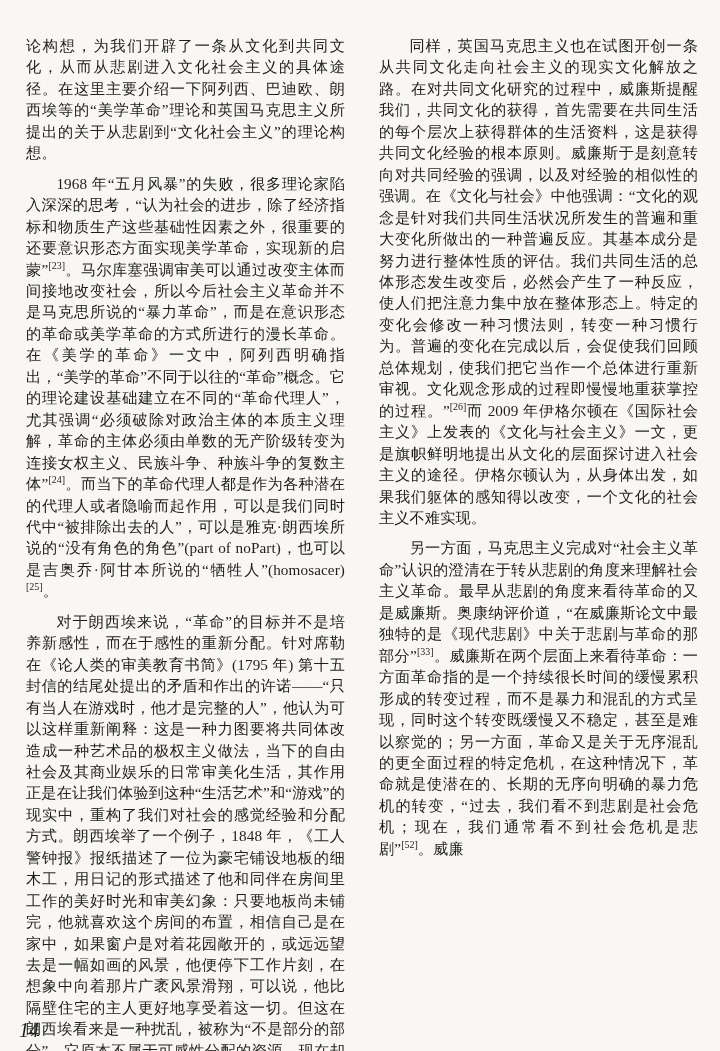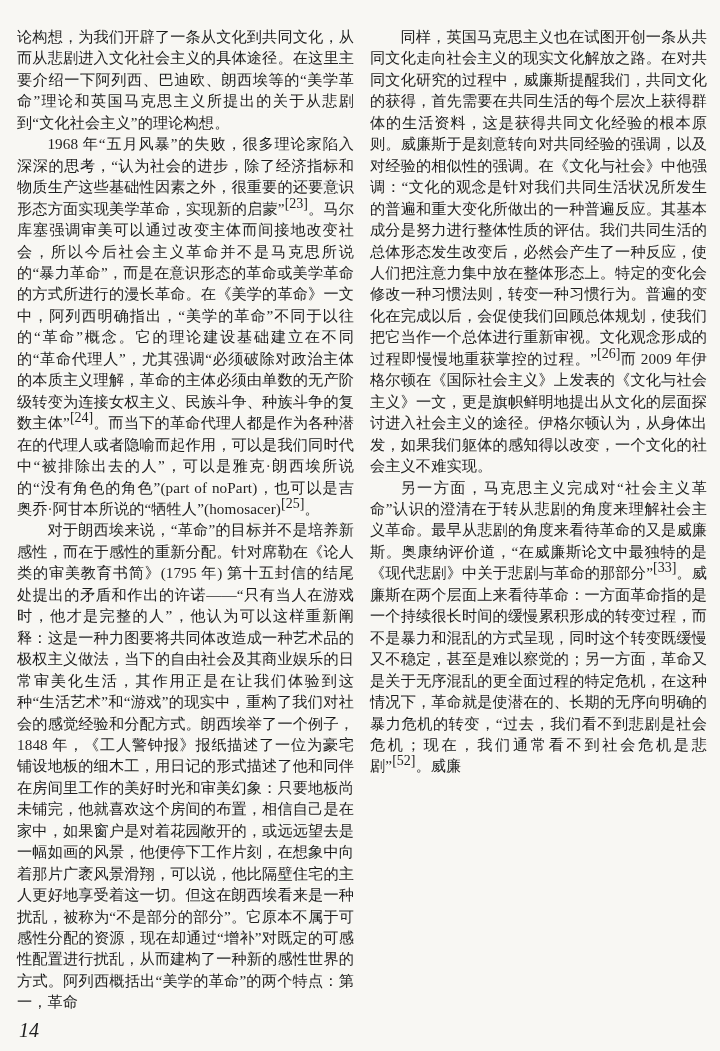--- a/index.html
+++ b/index.html
@@ -22,24 +22,24 @@
     display: flex;
     gap: 16px;
   }
   .col {
     width: 337px;
     font-size: 15.2px;
     line-height: 21.45px;
     text-align: justify;
     letter-spacing: 0.1px;
   }
-  .col p.para { margin: 0; }
+  .col p.para { margin: 9px; }
   .col p.indent { text-indent: 2em; }
   sup {
-    font-size: 14px;
+    font-size: 10px;
     line-height: 0;
     vertical-align: super;
     letter-spacing: 0;
   }
   .pagenum {
     position: absolute;
     left: 19px; top: 1019px;
     font-size: 20px;
     color: var(--ink, #1e1e1e);
     font-style: italic;

